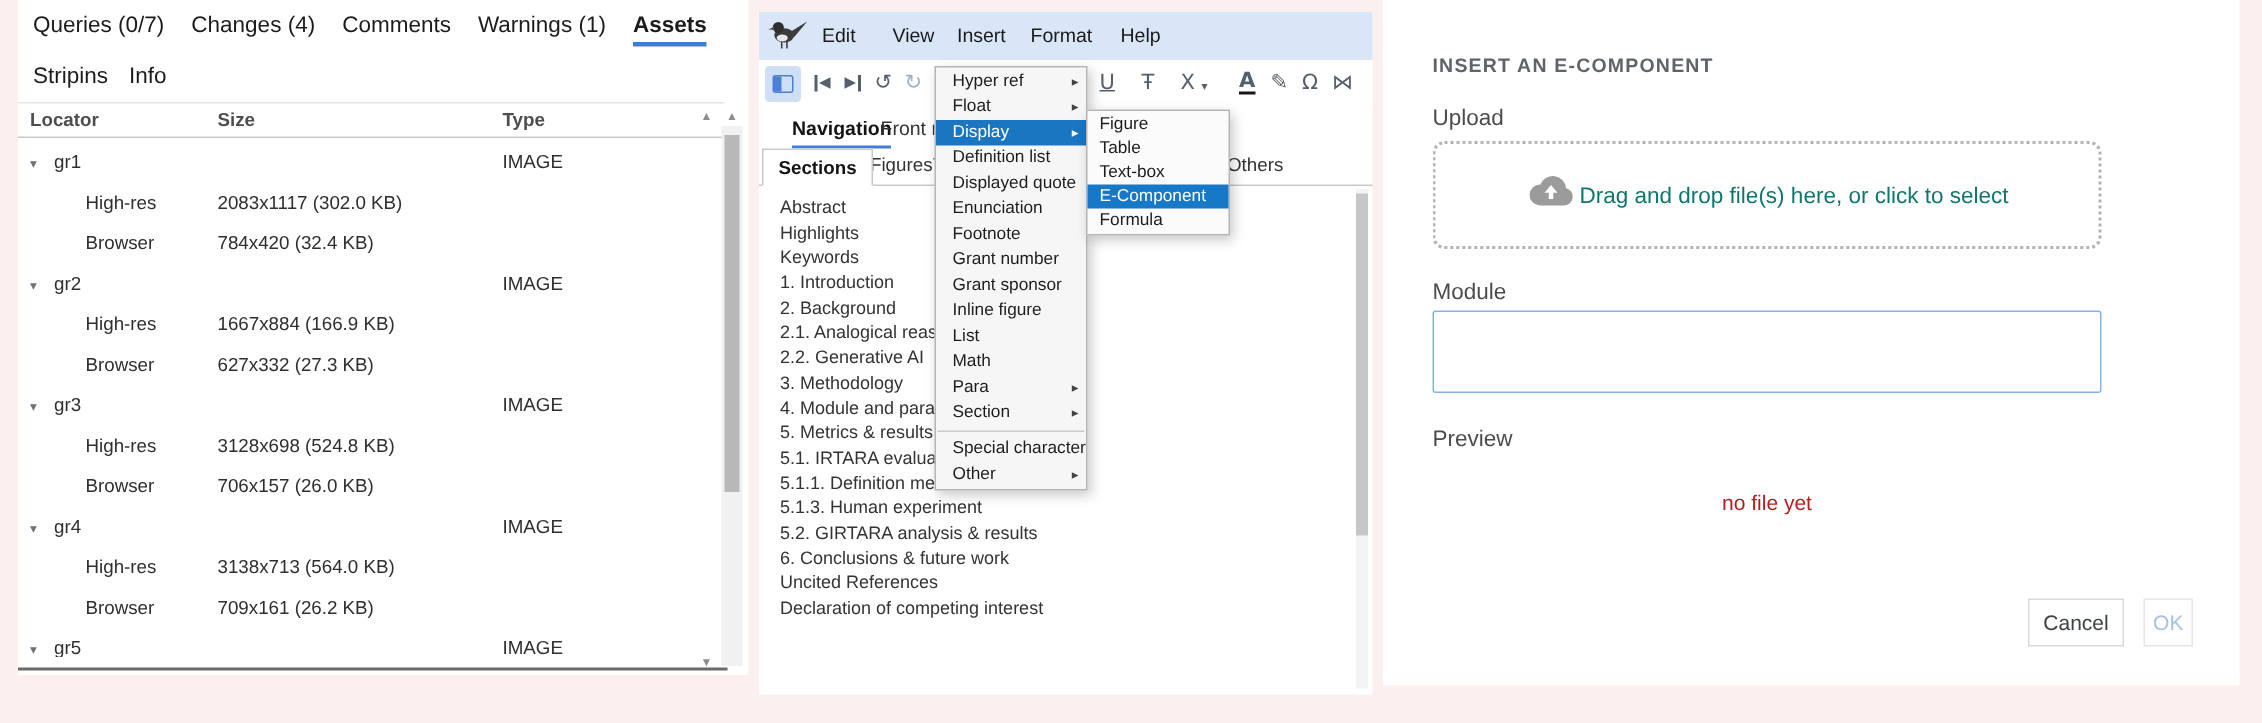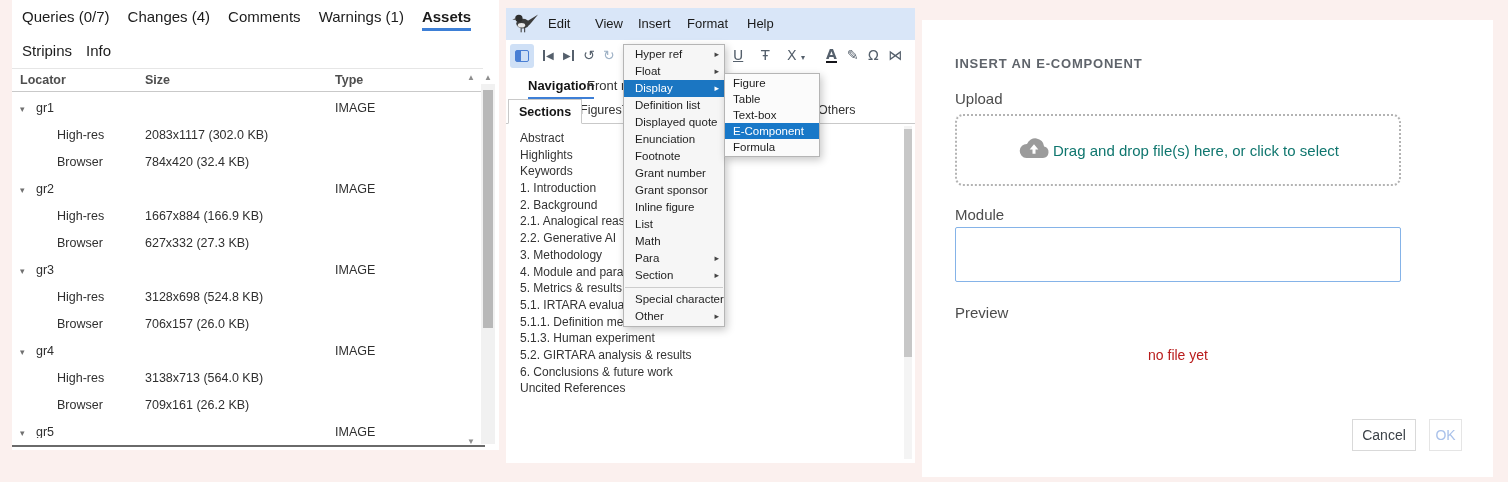--- a/index.html
+++ b/index.html
@@ -61,21 +61,21 @@
   .mi { position:relative; height:17px; line-height:17px; padding:0 6px 0 11px; font-size:11.5px; color:#1d1d1d; white-space:nowrap; }
   .mi .ar { position:absolute; right:5px; top:0; font-size:9px; color:#444; }
   .mi.hl { background:#1b76c2; color:#fff; } .mi.hl .ar { color:#fff; }
   .mdiv { height:1px; background:#cccccc; margin:3px 1px; }
   .submenu { position:absolute; left:218px; top:65px; width:96px; background:#fbfbfb; border:1px solid #b5b5b5;
              box-shadow:2px 3px 8px rgba(0,0,0,.22); z-index:6; padding:1px 0; }
   .smi { height:16px; line-height:16px; padding:0 8px; font-size:11.5px; color:#1d1d1d; white-space:nowrap; }
   .smi.hl { background:#1878c8; color:#fff; }
 
   
-  #right-panel { left:922px; top:20px; width:571px; height:457px; }
+  #right-panel { left:922px; top:0; width:571px; height:457px; }
   .dlg-title { position:absolute; left:33px; top:36px; font-size:13px; font-weight:700; color:#5f646b; letter-spacing:.8px; }
   .dlg-label { position:absolute; left:33px; font-size:15px; color:#4c4c4c; }
   .dropzone { position:absolute; left:33px; top:94px; width:446px; height:72px; border:2px dotted #b3b3b3; border-radius:8px;
               display:flex; align-items:center; justify-content:center; }
   .dz-text { font-size:15px; color:#0f766e; margin-left:2px; }
   .caption-box { position:absolute; left:33px; top:207px; width:446px; height:55px; border:1px solid #85b3e8; border-radius:2px;
                  resize:none; outline:none; font-family:inherit; font-size:13px; padding:4px; }
   .nofile { position:absolute; left:33px; top:327px; width:446px; text-align:center; font-size:14px; color:#b91c1c; }
   .btn { position:absolute; top:399px; height:32px; background:#fff; font-size:14px; text-align:center; cursor:pointer; }
   .btn.cancel { left:430px; width:64px; border:1px solid #d9d9d9; color:#3c4248; }
@@ -239,20 +239,21 @@
     <div class="sec">2.2. Generative AI</div>
     <div class="sec">3. Methodology</div>
     <div class="sec">4. Module and parame</div>
     <div class="sec">5. Metrics &amp; results</div>
     <div class="sec">5.1. IRTARA evaluation processes</div>
     <div class="sec">5.1.1. Definition method</div>
     <div class="sec">5.1.3. Human experiment</div>
     <div class="sec">5.2. GIRTARA analysis &amp; results</div>
     <div class="sec">6. Conclusions &amp; future work</div>
     <div class="sec">Uncited References</div>
+    <div class="sec">Declaration of competing interest</div>
   </div>
   <div class="ml-track"></div>
   <div class="ml-thumb"></div>
 
   <div class="menu">
     <div class="mi"><span>Hyper ref</span><span class="ar">▸</span></div>
     <div class="mi"><span>Float</span><span class="ar">▸</span></div>
     <div class="mi hl"><span>Display</span><span class="ar">▸</span></div>
     <div class="mi"><span>Definition list</span></div>
     <div class="mi"><span>Displayed quote</span></div>

